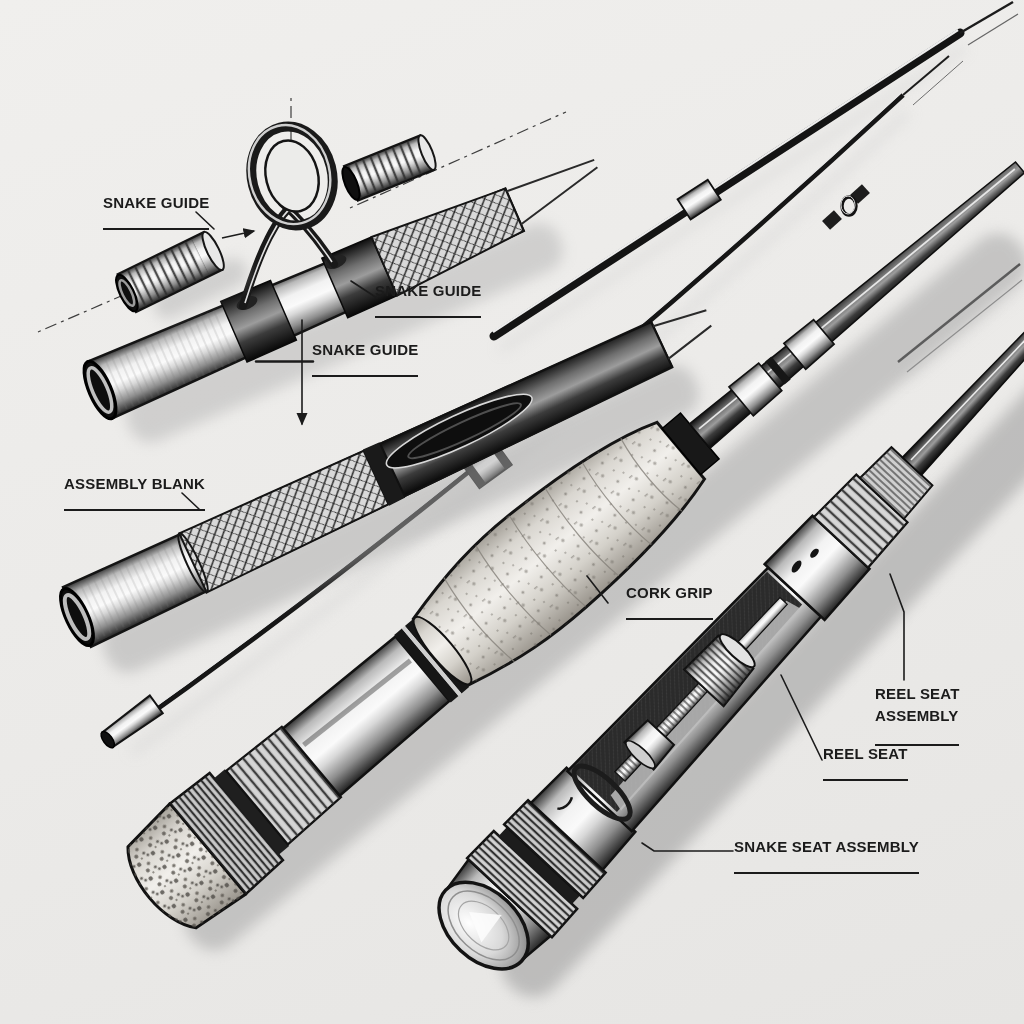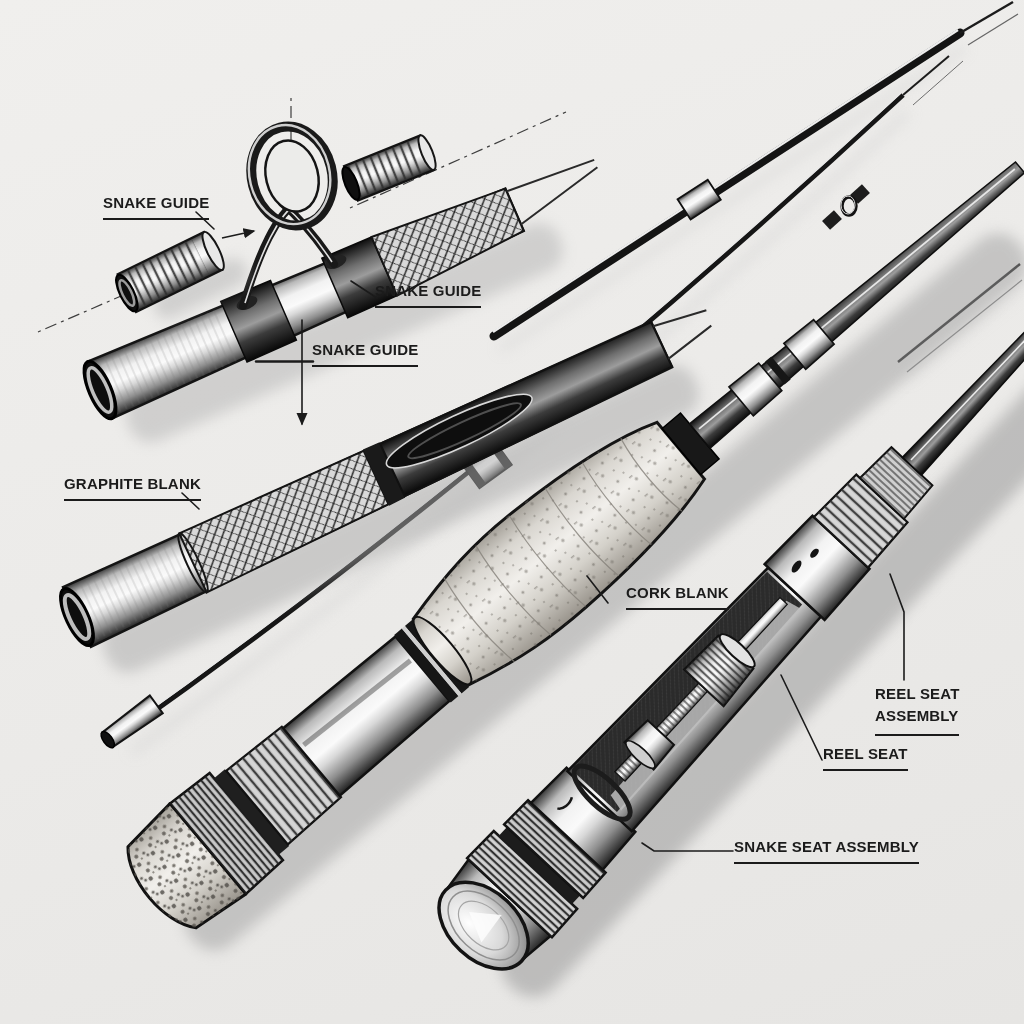--- a/index.html
+++ b/index.html
@@ -7,21 +7,21 @@
     position:relative;width:1024px;height:1024px;overflow:hidden;
     background:linear-gradient(160deg,#f0efed 0%,#ebeae8 55%,#e6e5e3 100%);
     font-family:"Liberation Sans",sans-serif;
   }
   .stage svg{position:absolute;left:0;top:0;}
   .lbl{
     position:absolute;
     font-weight:700;font-size:15px;letter-spacing:.2px;color:#1b1b1b;
     white-space:nowrap;line-height:17px;
   }
-  .lbl .u, .lbl.u{border-bottom:2.5px solid #1b1b1b;padding-bottom:7px;display:inline-block;}
+  .lbl .u, .lbl.u{border-bottom:2.5px solid #1b1b1b;padding-bottom:17px;display:inline-block;}
   .lbl.two{line-height:22px;}
 </style>
 </head>
 <body>
 
 <div class="stage">
 
 <svg width="1024" height="1024" viewBox="0 0 1024 1024">
 <defs>
   <linearGradient id="gMetal" x1="0" y1="0" x2="0" y2="1">
@@ -326,24 +326,24 @@
 <div class="lbl" style="left:103px;top:194px">
   <span class="u">SNAKE GUIDE</span>
 </div>
 <div class="lbl" style="left:375px;top:282px">
   <span class="u">SNAKE GUIDE</span>
 </div>
 <div class="lbl" style="left:312px;top:341px">
   <span class="u">SNAKE GUIDE</span>
 </div>
 <div class="lbl" style="left:64px;top:475px">
-  <span class="u">GRAPHITE BLANK</span>
+  <span class="u">ASSEMBLY BLANK</span>
 </div>
 <div class="lbl" style="left:626px;top:584px">
-  <span class="u">CORK BLANK</span>
+  <span class="u">CORK GRIP</span>
 </div>
 <div class="lbl two" style="left:875px;top:683px">
   <span>REEL SEAT</span><br>
   <span class="u">ASSEMBLY</span>
 </div>
 <div class="lbl" style="left:823px;top:745px">
   <span class="u">REEL SEAT</span>
 </div>
 <div class="lbl" style="left:734px;top:838px">
   <span class="u">SNAKE SEAT ASSEMBLY</span>

